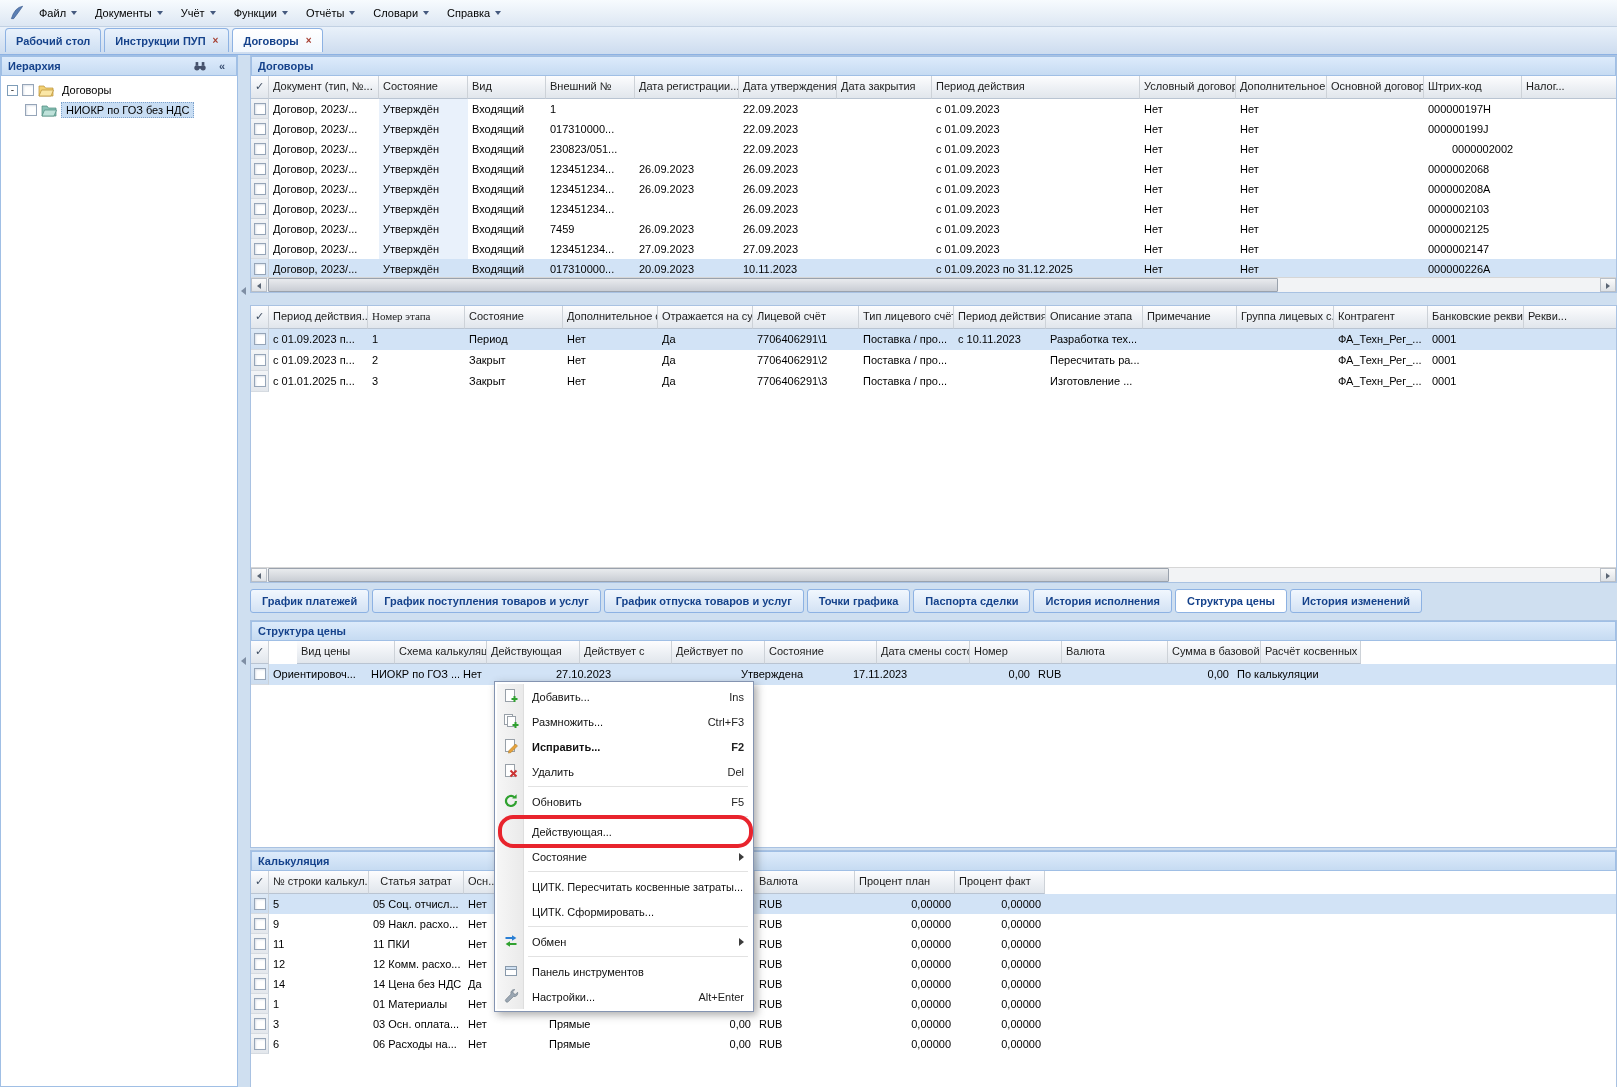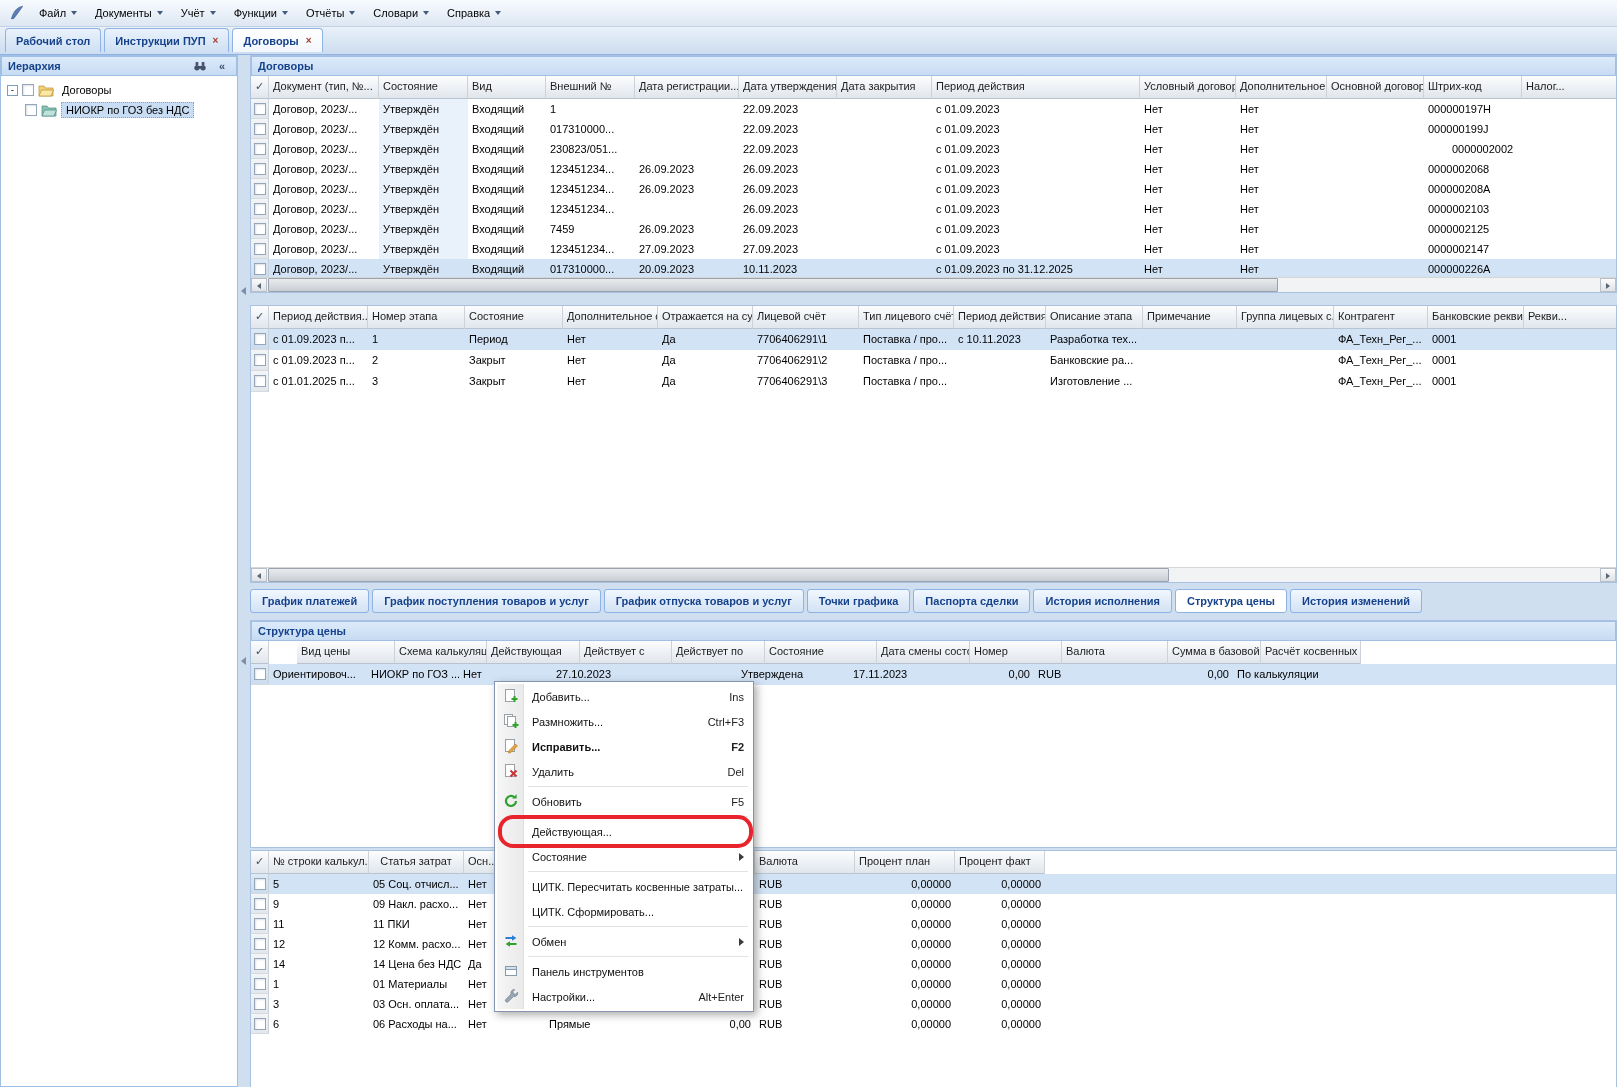--- a/index.html
+++ b/index.html
@@ -381,21 +381,21 @@
       <span class="sthumb" style="left:17px;width:74%"></span>
       <span class="sarr right"></span>
     </div>
   </div>
 
   <div class="section" id="sec-stages">
     <div class="grid">
         <div class="ghead">
           <div class="gh gcb" style="width: 18px;">✓</div>
           <div class="gh" style="width: 99px;">Период действия...</div>
-          <div class="gh" style="width: 97px;">Номер этапа</div>
+          <div class="gh" style="width: 97px; font-family: Liberation Serif, serif;">Номер этапа</div>
           <div class="gh" style="width: 98px;">Состояние</div>
           <div class="gh" style="width: 95px;">Дополнительное с</div>
           <div class="gh" style="width: 95px;">Отражается на су...</div>
           <div class="gh" style="width: 106px;">Лицевой счёт</div>
           <div class="gh" style="width: 95px;">Тип лицевого счёт</div>
           <div class="gh" style="width: 92px;">Период действия л</div>
           <div class="gh" style="width: 97px;">Описание этапа</div>
           <div class="gh" style="width: 94px;">Примечание</div>
           <div class="gh" style="width: 97px;">Группа лицевых с...</div>
           <div class="gh" style="width: 94px;">Контрагент</div>
@@ -427,21 +427,21 @@
               <span class="cb"></span>
             </div>
             <div class="gc" style="width: 99px;">с 01.09.2023 п...</div>
             <div class="gc" style="width: 97px;">2</div>
             <div class="gc" style="width: 98px;">Закрыт</div>
             <div class="gc" style="width: 95px;">Нет</div>
             <div class="gc" style="width: 95px;">Да</div>
             <div class="gc" style="width: 106px;">7706406291\2</div>
             <div class="gc" style="width: 95px;">Поставка / про...</div>
             <div class="gc" style="width: 92px;"></div>
-            <div class="gc" style="width: 97px;">Банковские ра...</div>
+            <div class="gc" style="width: 97px;">Пересчитать ра...</div>
             <div class="gc" style="width: 94px;"></div>
             <div class="gc" style="width: 97px;"></div>
             <div class="gc" style="width: 94px;">ФА_Техн_Рег_...</div>
             <div class="gc" style="width: 96px;">0001</div>
             <div class="gc" style="width: 95px;"></div>
           </div>
           <div class="grow" style="height: 21px; line-height: 21px;">
             <div class="gc gcb" style="width: 18px;">
               <span class="cb"></span>
             </div>
@@ -514,20 +514,23 @@
             <div class="gc num" style="width: 92px;">0,00</div>
             <div class="gc" style="width: 106px;">RUB</div>
             <div class="gc num" style="width: 93px;">0,00</div>
             <div class="gc" style="width: 100px;">По калькуляции</div>
           </div>
         </div>
       </div>
   </div>
 
   <div class="section" id="sec-calc">
+    <div class="phead">
+      <span>Калькуляция</span>
+    </div>
     <div class="grid">
         <div class="ghead">
           <div class="gh gcb" style="width: 18px;">✓</div>
           <div class="gh" style="width: 100px;">№ строки калькул...</div>
           <div class="gh" style="width: 95px; text-align: center;">Статья затрат</div>
           <div class="gh" style="width: 81px;">Осн...</div>
           <div class="gh" style="width: 113px;"></div>
           <div class="gh" style="width: 97px;"></div>
           <div class="gh" style="width: 100px;">Валюта</div>
           <div class="gh" style="width: 100px;">Процент план</div>

